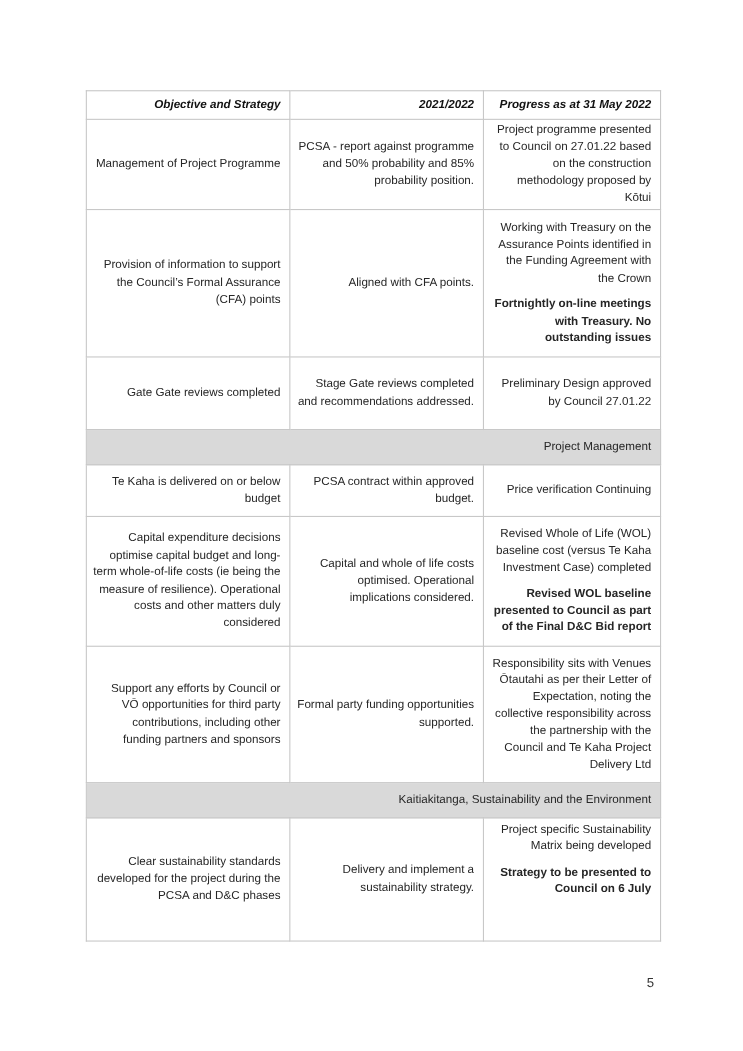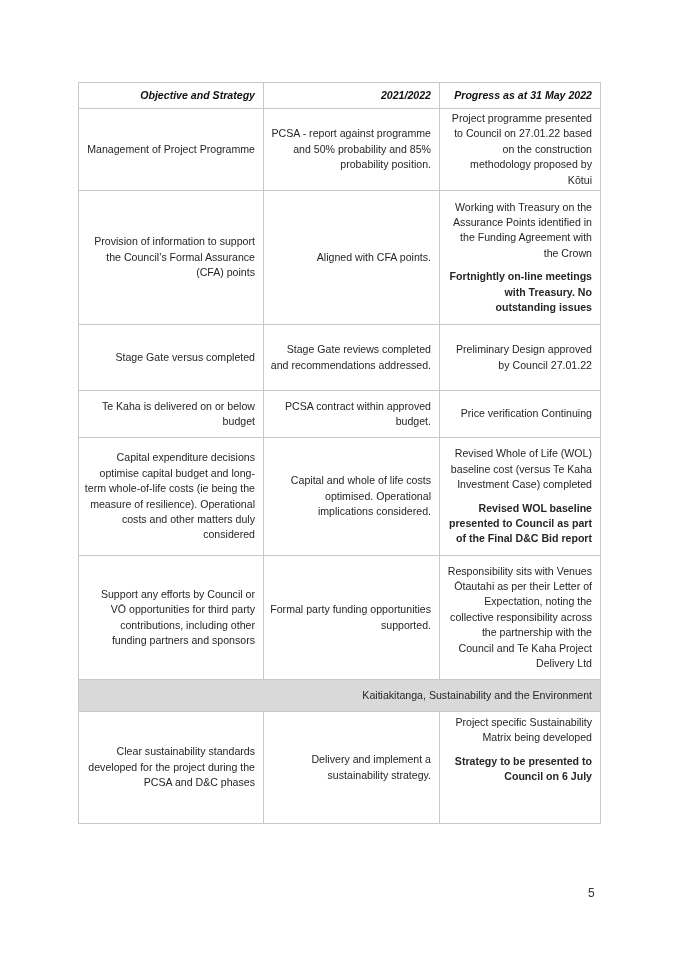--- a/index.html
+++ b/index.html
@@ -89,27 +89,30 @@
     <tr style="height:134px;">
       <td>Provision of information to support the Council’s Formal Assurance (CFA) points</td>
       <td>Aligned with CFA points.</td>
       <td>
         <p>Working with Treasury on the Assurance Points identified in the Funding Agreement with the Crown</p>
         <p>Fortnightly on-line meetings with Treasury.  No outstanding issues</p>
       </td>
     </tr>
 
     <tr style="height:66px;">
-      <td>Stage Gate versus completed</td>
+      <td>Gate Gate reviews completed</td>
       <td>Stage Gate reviews completed and recommendations addressed.</td>
       <td>
         <p>Preliminary Design approved by Council 27.01.22</p>
       </td>
     </tr>
 
+    <tr>
+      <td class="section" colspan="3">Project Management</td>
+    </tr>
 
     <tr style="height:47px;">
       <td>Te Kaha is delivered on or below budget</td>
       <td>PCSA contract within approved budget.</td>
       <td>
         <p>Price verification Continuing</p>
       </td>
     </tr>
 
     <tr style="height:118px;margin-left:36px;">

